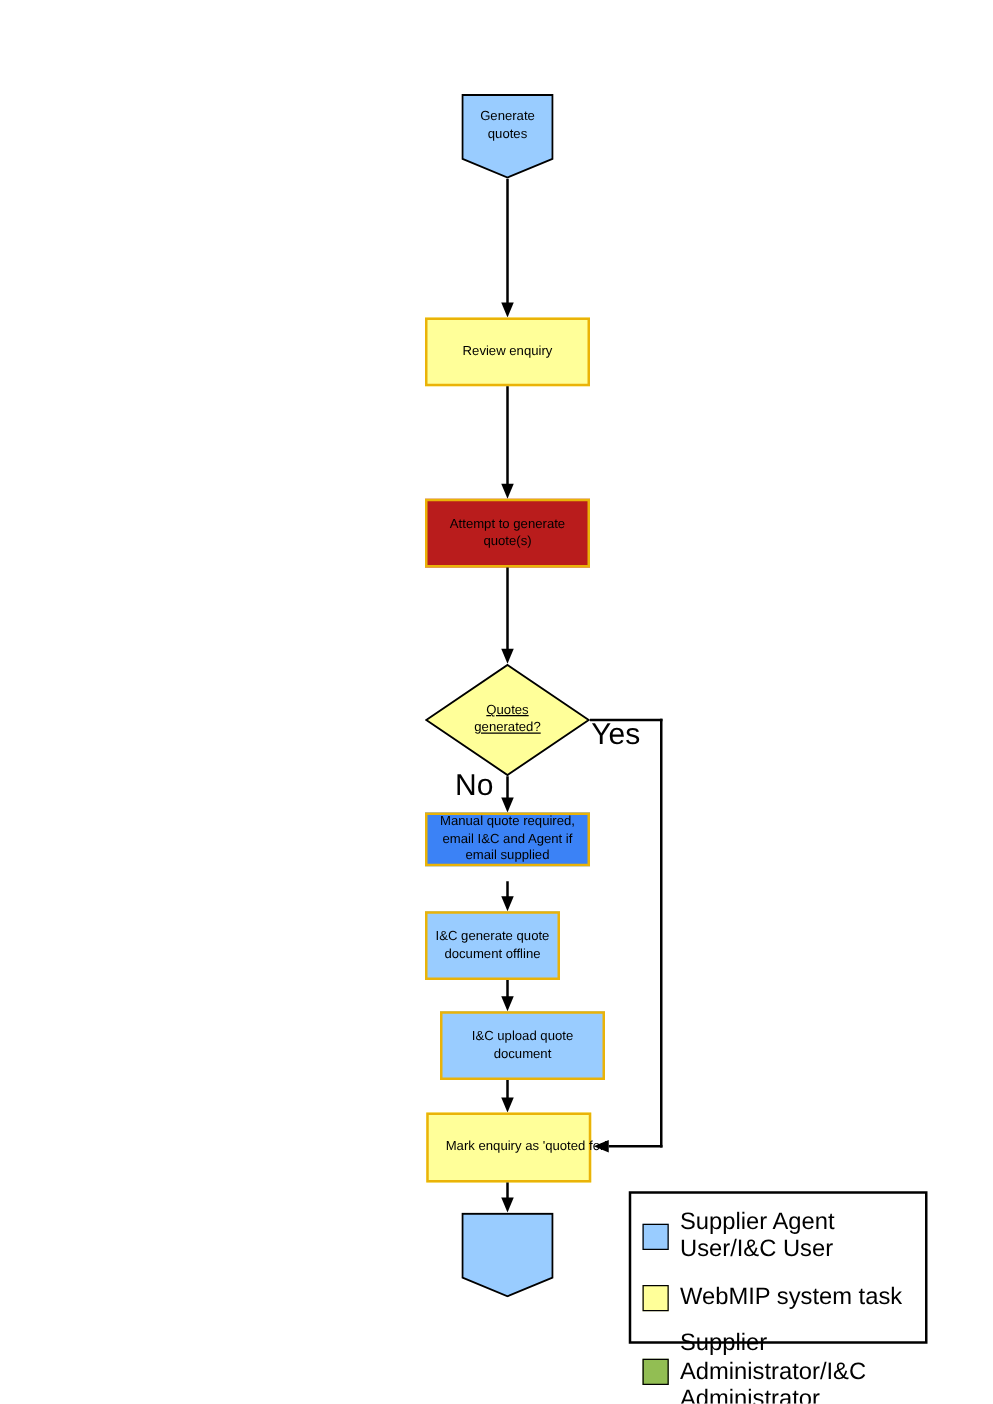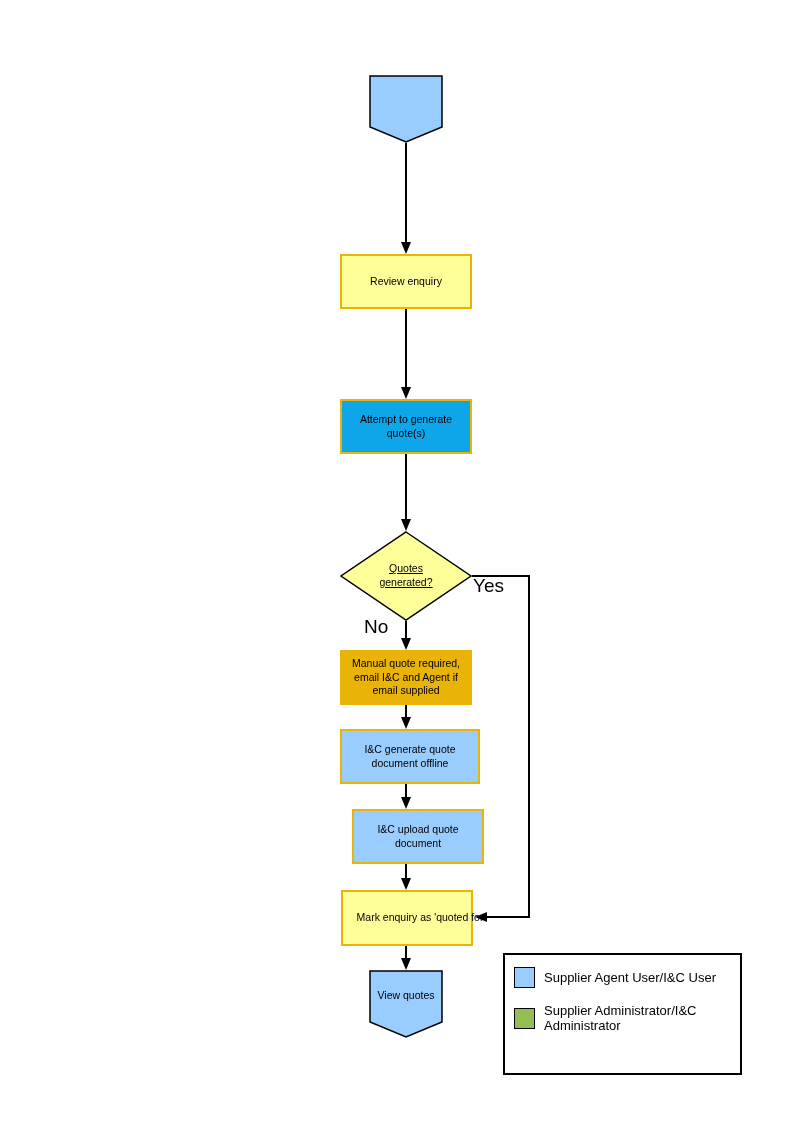--- a/index.html
+++ b/index.html
@@ -42,62 +42,65 @@
     border-left:5px solid transparent;border-right:5px solid transparent;
     border-top:12px solid #000;
   }
   .seg{position:absolute;background:#000;}
   .lhead{
     position:absolute;width:0;height:0;
     border-top:5px solid transparent;border-bottom:5px solid transparent;
     border-right:12px solid #000;
   }
   .branch-label{
-    position:absolute;font-size:19px;line-height:1;color:#000;
+    position:absolute;font-size:24px;line-height:1;color:#000;
     background:transparent;
   }
   
   .legend{
     position:absolute;left:503px;top:953px;width:239px;height:122px;
     border:2px solid #000;box-sizing:border-box;
     padding:12px 6px 0 9px;background:#fff;
   }
   .legend-row{display:flex;align-items:center;margin-bottom:15px;}
   .swatch{
     width:21px;height:21px;border:1px solid #000;box-sizing:border-box;
     flex:0 0 auto;
   }
-  .legend-text{margin-left:9px;font-size:13px;line-height:1.18;max-width:196px;}
+  .legend-text{margin-left:9px;font-size:19px;line-height:1.18;max-width:196px;}
 </style>
 </head>
 <body>
 
 <div class="page">
 
   <div class="node" style="left:369px;top:75px;width:74px;height:68px;">
     <svg class="shape-svg" viewBox="0 0 74 68">
       <polygon points="1,1 73,1 73,52 37,67 1,52" stroke="#000" stroke-width="1.5" fill="#99CCFF"></polygon>
     </svg>
+    <div class="pent-label">
+        <span class="nlabel">Generate quotes</span>
+      </div>
   </div>
 
   <div class="varrow" style="left:401px;top:143px;height:111px;">
     <div class="aline"></div>
     <div class="ahead"></div>
   </div>
 
   <div class="node rect-node" style="left: 340px; top: 254px; width: 132px; height: 55px; background-color: rgb(255, 255, 153);">
     <span class="nlabel">Review enquiry</span>
   </div>
 
   <div class="varrow" style="left:401px;top:309px;height:90px;">
     <div class="aline"></div>
     <div class="ahead"></div>
   </div>
 
-  <div class="node rect-node" style="left: 340px; top: 399px; width: 132px; height: 55px; background-color: #0ea5e9;">
+  <div class="node rect-node" style="left: 340px; top: 399px; width: 132px; height: 55px; background-color: #b91c1c;">
     <span class="nlabel" style="width:110px">Attempt to generate quote(s)</span>
   </div>
 
   <div class="varrow" style="left:401px;top:454px;height:77px;">
     <div class="aline"></div>
     <div class="ahead"></div>
   </div>
 
   <div class="node" style="left:340px;top:531px;width:132px;height:90px;">
     <svg class="shape-svg" viewBox="0 0 132 90">
@@ -113,30 +116,30 @@
   <div class="seg" style="left:528px;top:575px;width:2px;height:343px;"></div>
   <div class="seg" style="left:487px;top:916px;width:43px;height:2px;"></div>
   <div class="lhead" style="left:475px;top:912px;"></div>
 
   <span class="branch-label" style="left:364px;top:617px;">No</span>
   <div class="varrow" style="left:401px;top:621px;height:29px;">
     <div class="aline"></div>
     <div class="ahead"></div>
   </div>
 
-  <div class="node rect-node" style="left: 340px; top: 650px; width: 132px; height: 55px; background-color: #eab308;">
+  <div class="node rect-node" style="left: 340px; top: 650px; width: 132px; height: 43px; background-color: #3b82f6;">
     <span class="nlabel" style="width:124px">Manual quote required, email I&amp;C and Agent if email supplied</span>
   </div>
 
   <div class="varrow" style="left:401px;top:705px;height:24px;">
     <div class="aline"></div>
     <div class="ahead"></div>
   </div>
 
-  <div class="node rect-node" style="left: 340px; top: 729px; width: 140px; height: 55px; background-color: rgb(153, 204, 255);">
+  <div class="node rect-node" style="left: 340px; top: 729px; width: 108px; height: 55px; background-color: rgb(153, 204, 255);">
     <span class="nlabel" style="width:110px">I&amp;C generate quote document offline</span>
   </div>
 
   <div class="varrow" style="left:401px;top:784px;height:25px;">
     <div class="aline"></div>
     <div class="ahead"></div>
   </div>
 
   <div class="node rect-node" style="left: 340px; top: 809px; width: 132px; height: 55px; background-color: rgb(153, 204, 255); margin-left: 12px;">
     <span class="nlabel" style="width:100px">I&amp;C upload quote document</span>
@@ -153,29 +156,30 @@
 
   <div class="varrow" style="left:401px;top:946px;height:24px;">
     <div class="aline"></div>
     <div class="ahead"></div>
   </div>
 
   <div class="node" style="left:369px;top:970px;width:74px;height:68px;">
     <svg class="shape-svg" viewBox="0 0 74 68">
       <polygon points="1,1 73,1 73,52 37,67 1,52" stroke="#000" stroke-width="1.5" fill="#99CCFF"></polygon>
     </svg>
-    <div class="pent-label">
-        <span class="nlabel">View quotes</span>
-      </div>
   </div>
 
   <div class="legend">
     <div class="legend-row">
       <div class="swatch" style="background-color: rgb(153, 204, 255);"></div>
       <span class="legend-text">Supplier Agent User/I&amp;C User</span>
+    </div>
+    <div class="legend-row">
+      <div class="swatch" style="background-color: rgb(255, 255, 153);"></div>
+      <span class="legend-text">WebMIP system task</span>
     </div>
     <div class="legend-row">
       <div class="swatch" style="background-color: rgb(146, 190, 83);"></div>
       <span class="legend-text">Supplier Administrator/I&amp;C Administrator</span>
     </div>
   </div>
 
 </div>
 
 </body></html>

